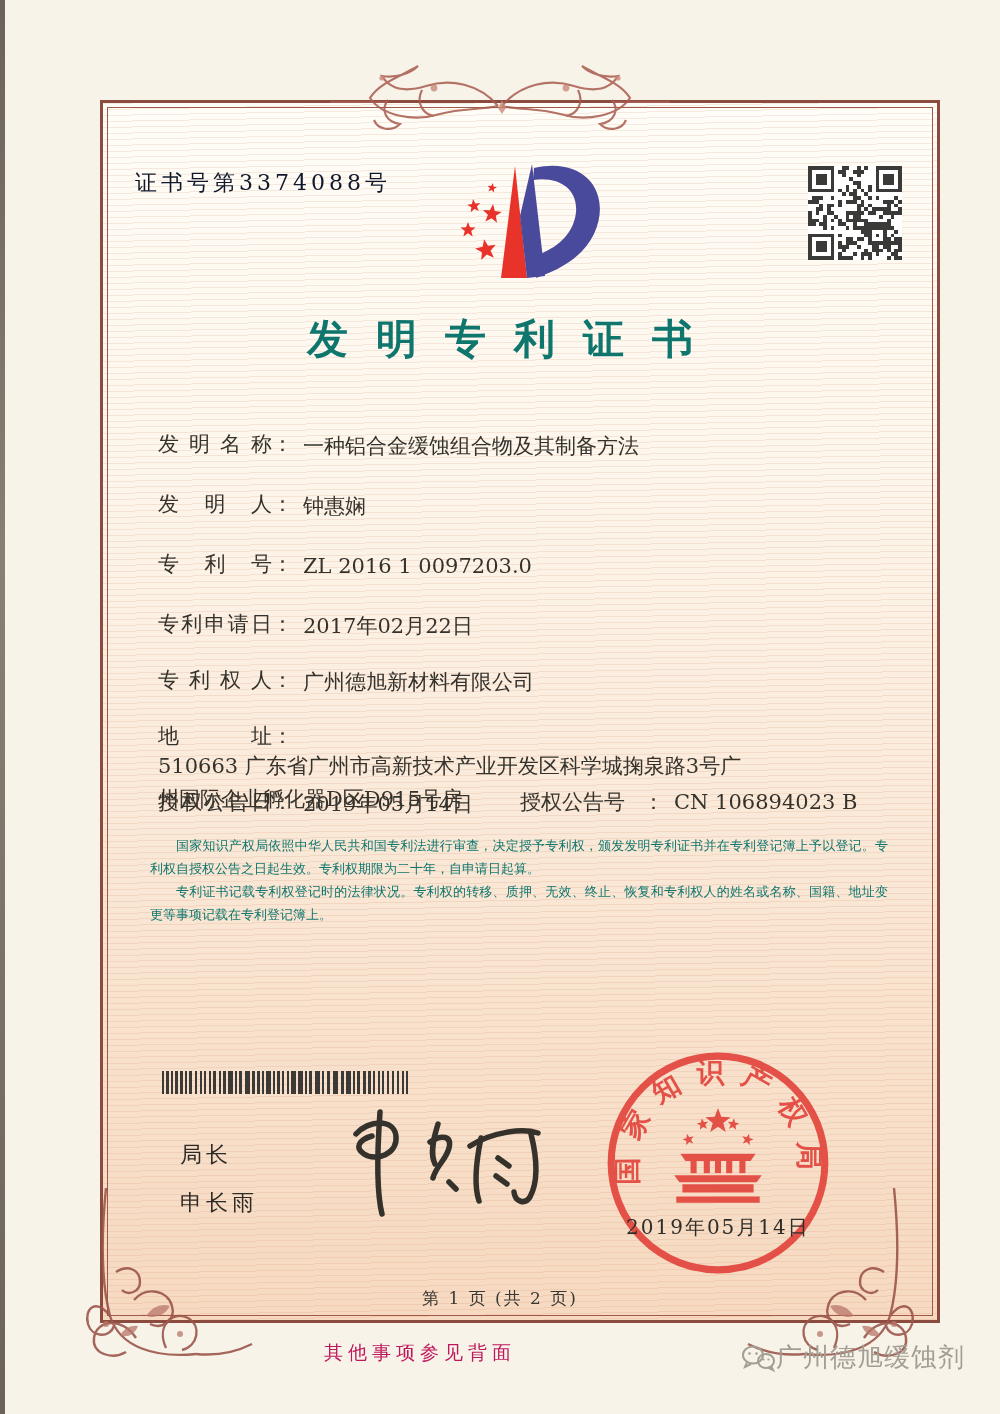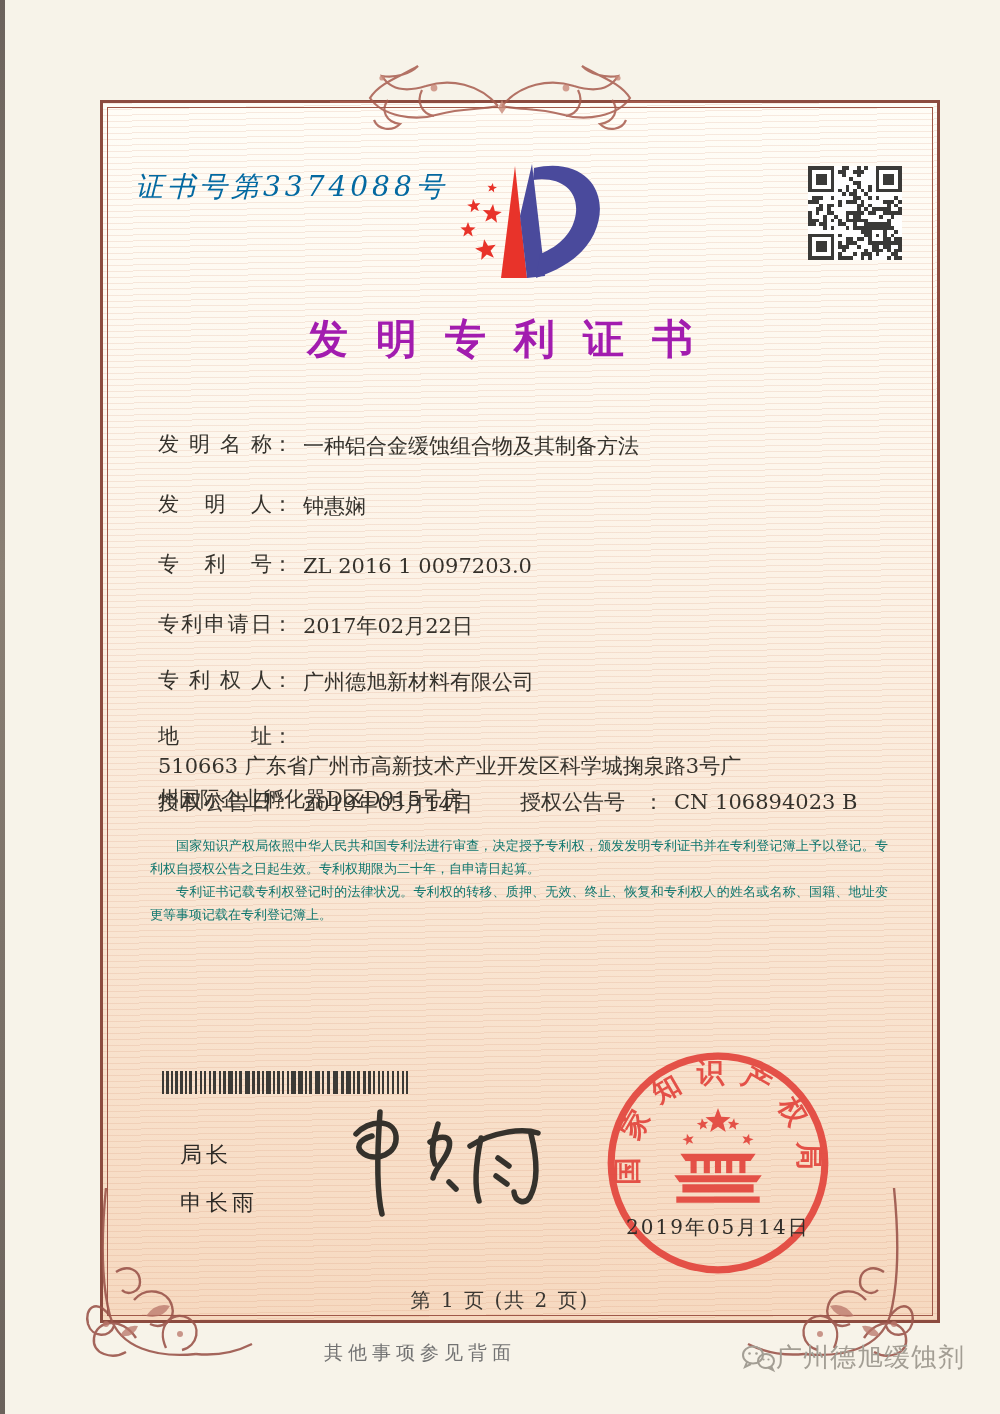--- a/index.html
+++ b/index.html
@@ -13,27 +13,27 @@
 
   
   .frame { position:absolute; left:100px; top:100px; width:840px; height:1223px;
            border:3px solid #8c4b3f;
            background:
              repeating-linear-gradient(179deg, rgba(205,128,94,0.16) 0 1px, rgba(255,255,255,0) 1px 6px),
              linear-gradient(180deg, #fffdf7 0%, #fdf6ec 30%, #f9e5d2 68%, #f6d9c0 100%);
   }
   .frame::after { content:""; position:absolute; inset:4px; border:1px solid #a05848; pointer-events:none; }
 
-  .cert-no { position:absolute; left:135px; top:168px; font-size:28px; letter-spacing:4px; color:#0369a1;font-style:italic; }
+  .cert-no { position:absolute; left:135px; top:168px; font-size:22px; letter-spacing:4px; color:#0f172a; }
 
   .logo { position:absolute; left:448px; top:156px; width:170px; height:140px; }
   .qr   { position:absolute; left:808px; top:166px; width:94px; height:94px; }
 
   .title { position:absolute; left:0; top:312px; width:1000px; text-align:center;
-           font-size:41px; font-weight:bold; letter-spacing:28px; padding-left:28px; color:#a21caf; }
+           font-size:41px; font-weight:bold; letter-spacing:28px; padding-left:28px; color:#0f766e; }
 
   .field-row { position:absolute; left:158px; width:740px; font-size:21px; color:#35322c; }
   .f-label { display:inline-block; width:114px; text-align:justify; text-align-last:justify; vertical-align:top; }
   .f-colon { display:inline-block; margin-right:10px; vertical-align:top; }
   .f-value { display:inline-block; max-width:600px; vertical-align:top; line-height:1.55; }
   .pair2 { position:absolute; left:362px; top:0; white-space:nowrap; }
   .pair2 .f-label2 { display:inline-block; margin-right:18px; }
 
   .paras { position:absolute; left:150px; top:834px; width:738px; font-size:13px;
            line-height:1.78; text-align:justify; color:#0f766e; }
@@ -44,23 +44,23 @@
   .officer { position:absolute; left:180px; top:1140px; font-size:22px; color:#2e2b27;
              font-family:Liberation Sans, sans-serif; }
   .officer div { margin-bottom:18px; letter-spacing:4px; }
 
   .signature { position:absolute; left:318px; top:1098px; width:235px; height:125px; }
 
   .seal { position:absolute; left:601px; top:1046px; width:234px; height:234px; opacity:0.9; }
   .seal-date { position:absolute; left:626px; top:1214px; font-size:20px; letter-spacing:2px; color:#2f2d29; }
 
   .page-info { position:absolute; left:0; top:1287px; width:1000px; text-align:center;
-               font-size:20px; letter-spacing:2px; color:#3a3732; }
+               font-size:17px; letter-spacing:2px; color:#3a3732; }
   .back-note { position:absolute; left:0; top:1340px; width:840px; text-align:center;
-               font-size:19px; letter-spacing:5px; color:#737373; }
+               font-size:19px; letter-spacing:5px; color:#be185d; }
 
   .watermark { position:absolute; left:740px; top:1340px; display:flex; align-items:center; 
                color:#a39e94; font-size:26px; letter-spacing:1px;
                font-family:"DejaVu Sans","Liberation Sans",sans-serif; z-index:5; }
   .wechat-ic { width:36px; height:30px; }
 
   .flourish-top { position:absolute; left:330px; top:56px; width:340px; height:96px; z-index:2; }
   .flourish-bl  { position:absolute; left:76px;  top:1188px; width:215px; height:175px; z-index:2; }
   .flourish-br  { position:absolute; left:709px; top:1188px; width:215px; height:175px; z-index:2; transform:scaleX(-1); }
 </style>

